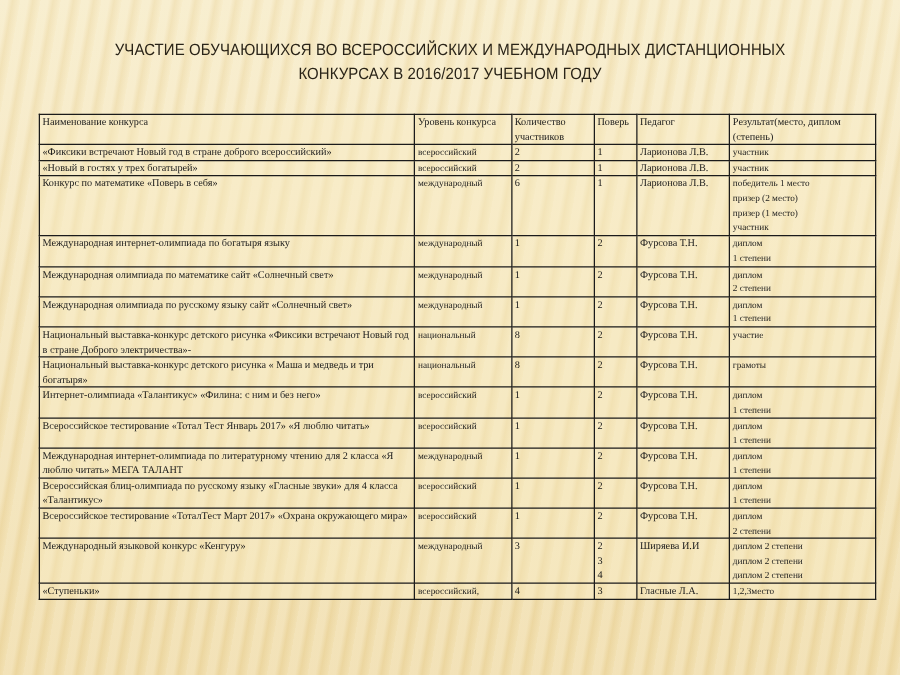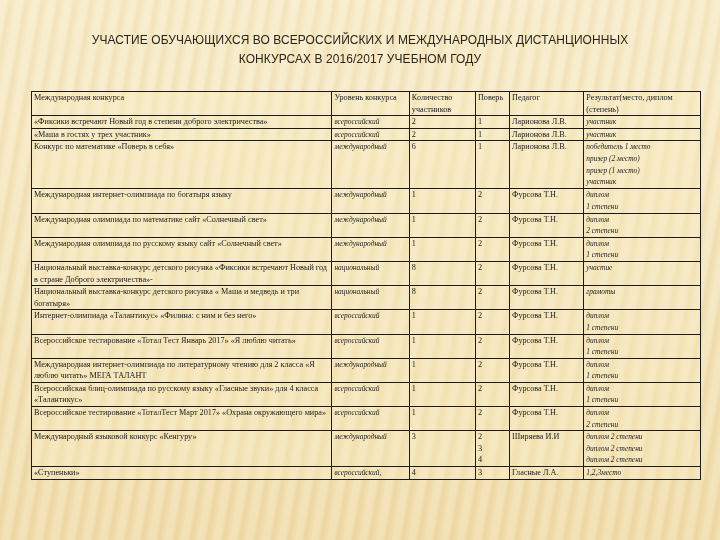--- a/index.html
+++ b/index.html
@@ -31,60 +31,60 @@
   }
   .c-name { width:291px; }
   .c-level { width:75px; }
   .c-count { width:64px; }
   .c-class { width:33px; }
   .c-teacher { width:72px; }
   .c-result { width:113px; }
   td.num, th.num { text-align:center; }
   td.just { text-align:justify; }
   .line { display:block; white-space:nowrap; }
-  .small { font-size:7.4px;font-style:italic; }
+  .small { font-size:7.4px; }
 </style>
 </head>
 <body>
 
 <div class="title">
   <div>УЧАСТИЕ ОБУЧАЮЩИХСЯ  ВО ВСЕРОССИЙСКИХ И МЕЖДУНАРОДНЫХ ДИСТАНЦИОННЫХ</div>
   <div>КОНКУРСАХ В  2016/2017 УЧЕБНОМ ГОДУ</div>
 </div>
 
 <table class="grid">
   <colgroup>
     <col class="c-name">
       <col class="c-level">
       <col class="c-count">
       <col class="c-class">
       <col class="c-teacher">
       <col class="c-result">
   </colgroup>
   <thead>
     <tr style="height:24px">
-      <th>Международная конкурса</th>
+      <th>Наименование конкурса</th>
       <th>Уровень конкурса</th>
       <th class="num">Количество участников</th>
       <th class="num">Поверь</th>
       <th>Педагог</th>
       <th>Результат(место, диплом (степень)</th>
     </tr>
   </thead>
   <tbody>
     <tr>
-      <td>«Фиксики встречают Новый год в степени доброго электричества»</td>
+      <td>«Фиксики встречают Новый год в стране доброго всероссийский»</td>
       <td class="small">всероссийский</td>
       <td class="num">2</td>
       <td class="num">1</td>
       <td>Ларионова Л.В.</td>
       <td class="small">участник</td>
     </tr>
     <tr>
-      <td>«Маша в гостях у трех участник»</td>
+      <td>«Новый в гостях у трех богатырей»</td>
       <td class="small">всероссийский</td>
       <td class="num">2</td>
       <td class="num">1</td>
       <td>Ларионова Л.В.</td>
       <td class="small">участник</td>
     </tr>
     <tr style="height:48px">
       <td>Конкурс по математике «Поверь в себя»</td>
       <td class="small">международный</td>
       <td class="num">6</td>

